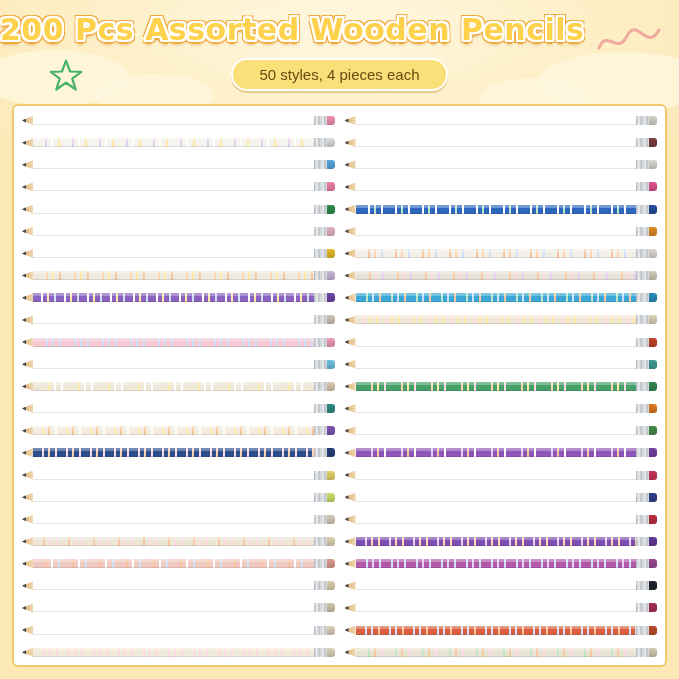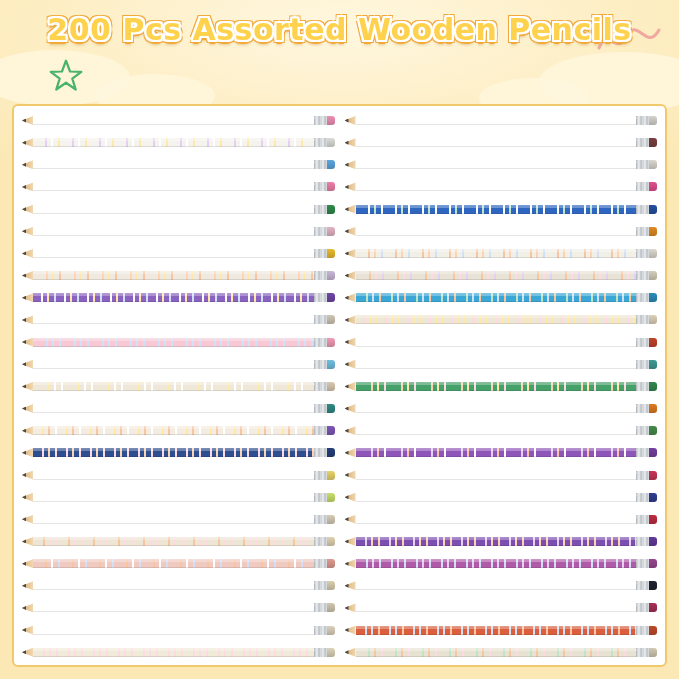--- a/index.html
+++ b/index.html
@@ -47,21 +47,20 @@
     top: 58px;
     width: 36px;
     height: 36px;
   }
 
   .title {
     position: absolute;
     top: 12px;
     left: 0;
     right: 0;
-    text-align: center;
     font-size: 30px;
     font-weight: bold;
     letter-spacing: .5px;
     color: #ffd24d;
     -webkit-text-stroke: 0px;
     text-shadow:
       -2px -2px 0 #ffffff, 2px -2px 0 #ffffff, -2px 2px 0 #ffffff, 2px 2px 0 #ffffff,
       0px -2px 0 #ffffff, 0px 2px 0 #ffffff, -2px 0px 0 #ffffff, 2px 0px 0 #ffffff,
       -3px -3px 0 #f2a93b, 3px -3px 0 #f2a93b, -3px 3px 0 #f2a93b, 3px 3px 0 #f2a93b,
       0 4px 0 #f2a93b, 0 5px 3px rgba(180,120,20,.35);
@@ -180,20 +179,23 @@
   <svg class="squiggle" viewBox="0 0 70 40">
     <path d="M2 30 C 10 10, 20 38, 30 18 S 50 34, 62 12" fill="none" stroke="#f0a8a0" stroke-width="3" stroke-linecap="round"></path>
   </svg>
 
   <svg class="star-deco" viewBox="0 0 40 40">
     <path d="M20 3 L24.5 15 L37 15.5 L27 23 L30.8 35 L20 27.5 L9.2 35 L13 23 L3 15.5 L15.5 15 Z" fill="none" stroke="#49b36a" stroke-width="2.5" stroke-linejoin="round"></path>
   </svg>
 
   <div class="title">200 Pcs Assorted Wooden Pencils</div>
 
+  <div class="subtitle-wrap">
+    <div class="subtitle">50 styles, 4 pieces each</div>
+  </div>
 
   <div class="board">
     <div class="cols">
       <div class="col" id="col-left">
           <div class="pencil">
             <div class="tip">
               <div class="wood"></div>
               <div class="lead"></div>
             </div>
             <div class="body"></div>

